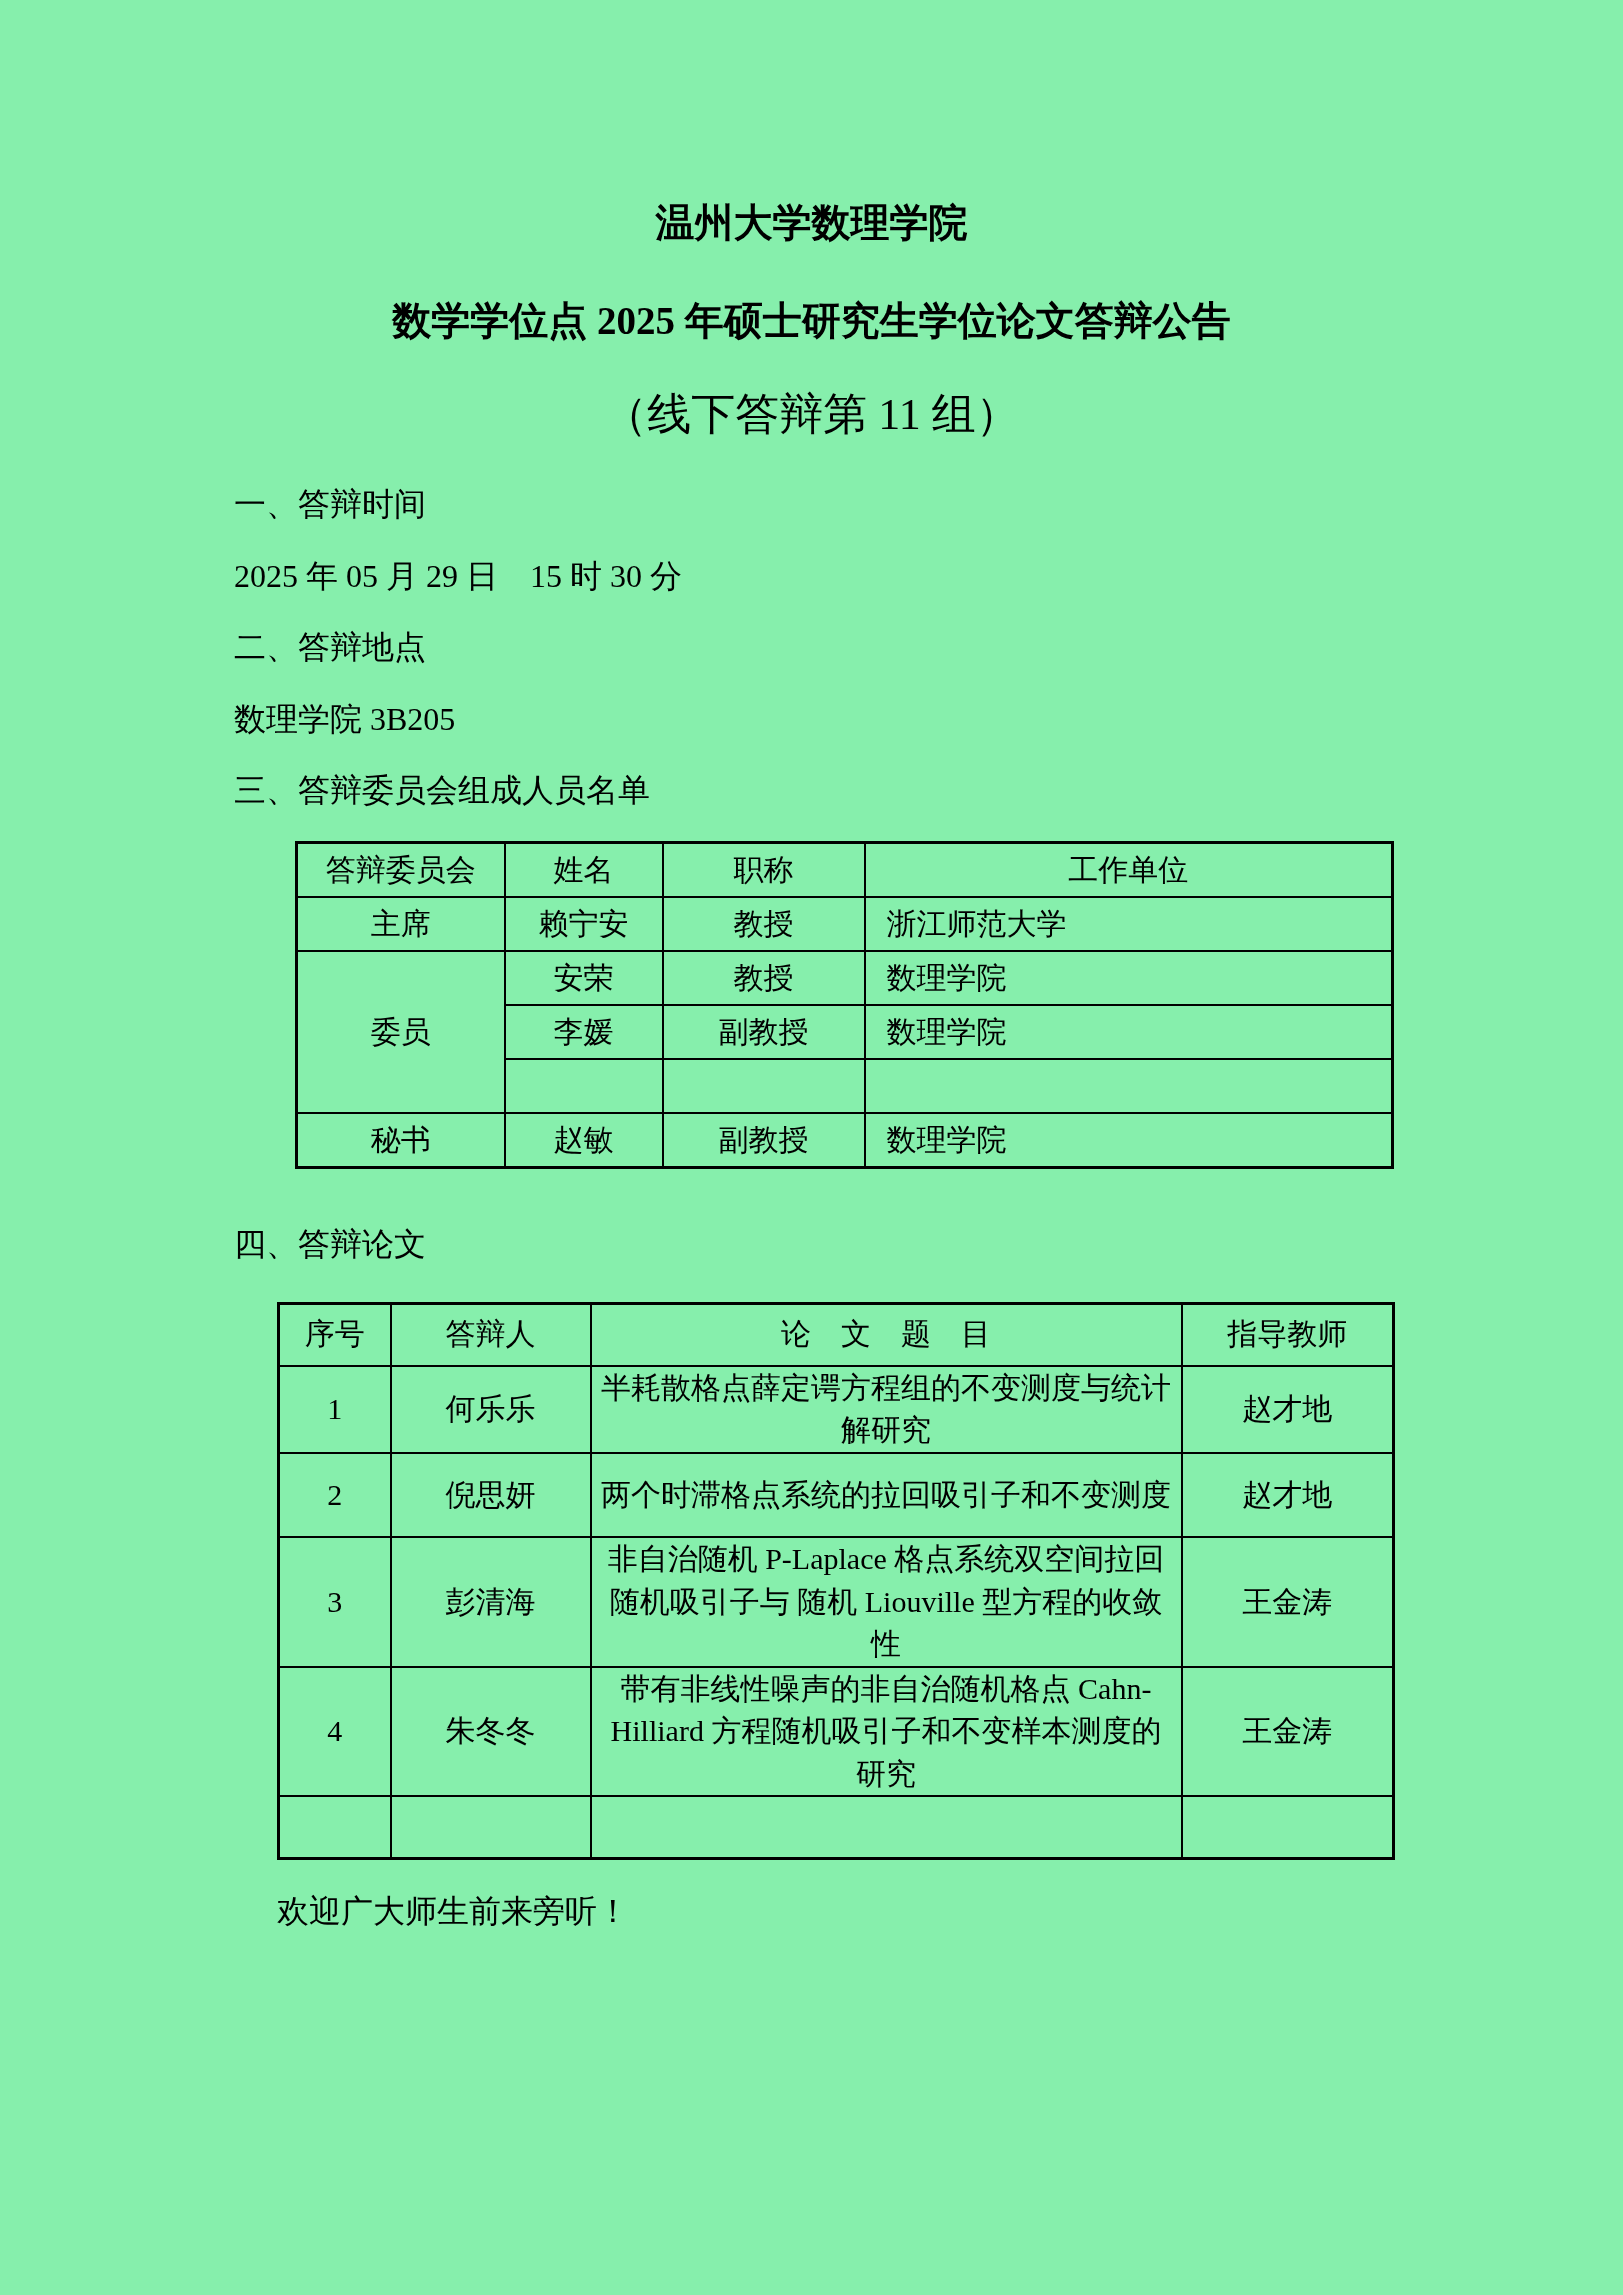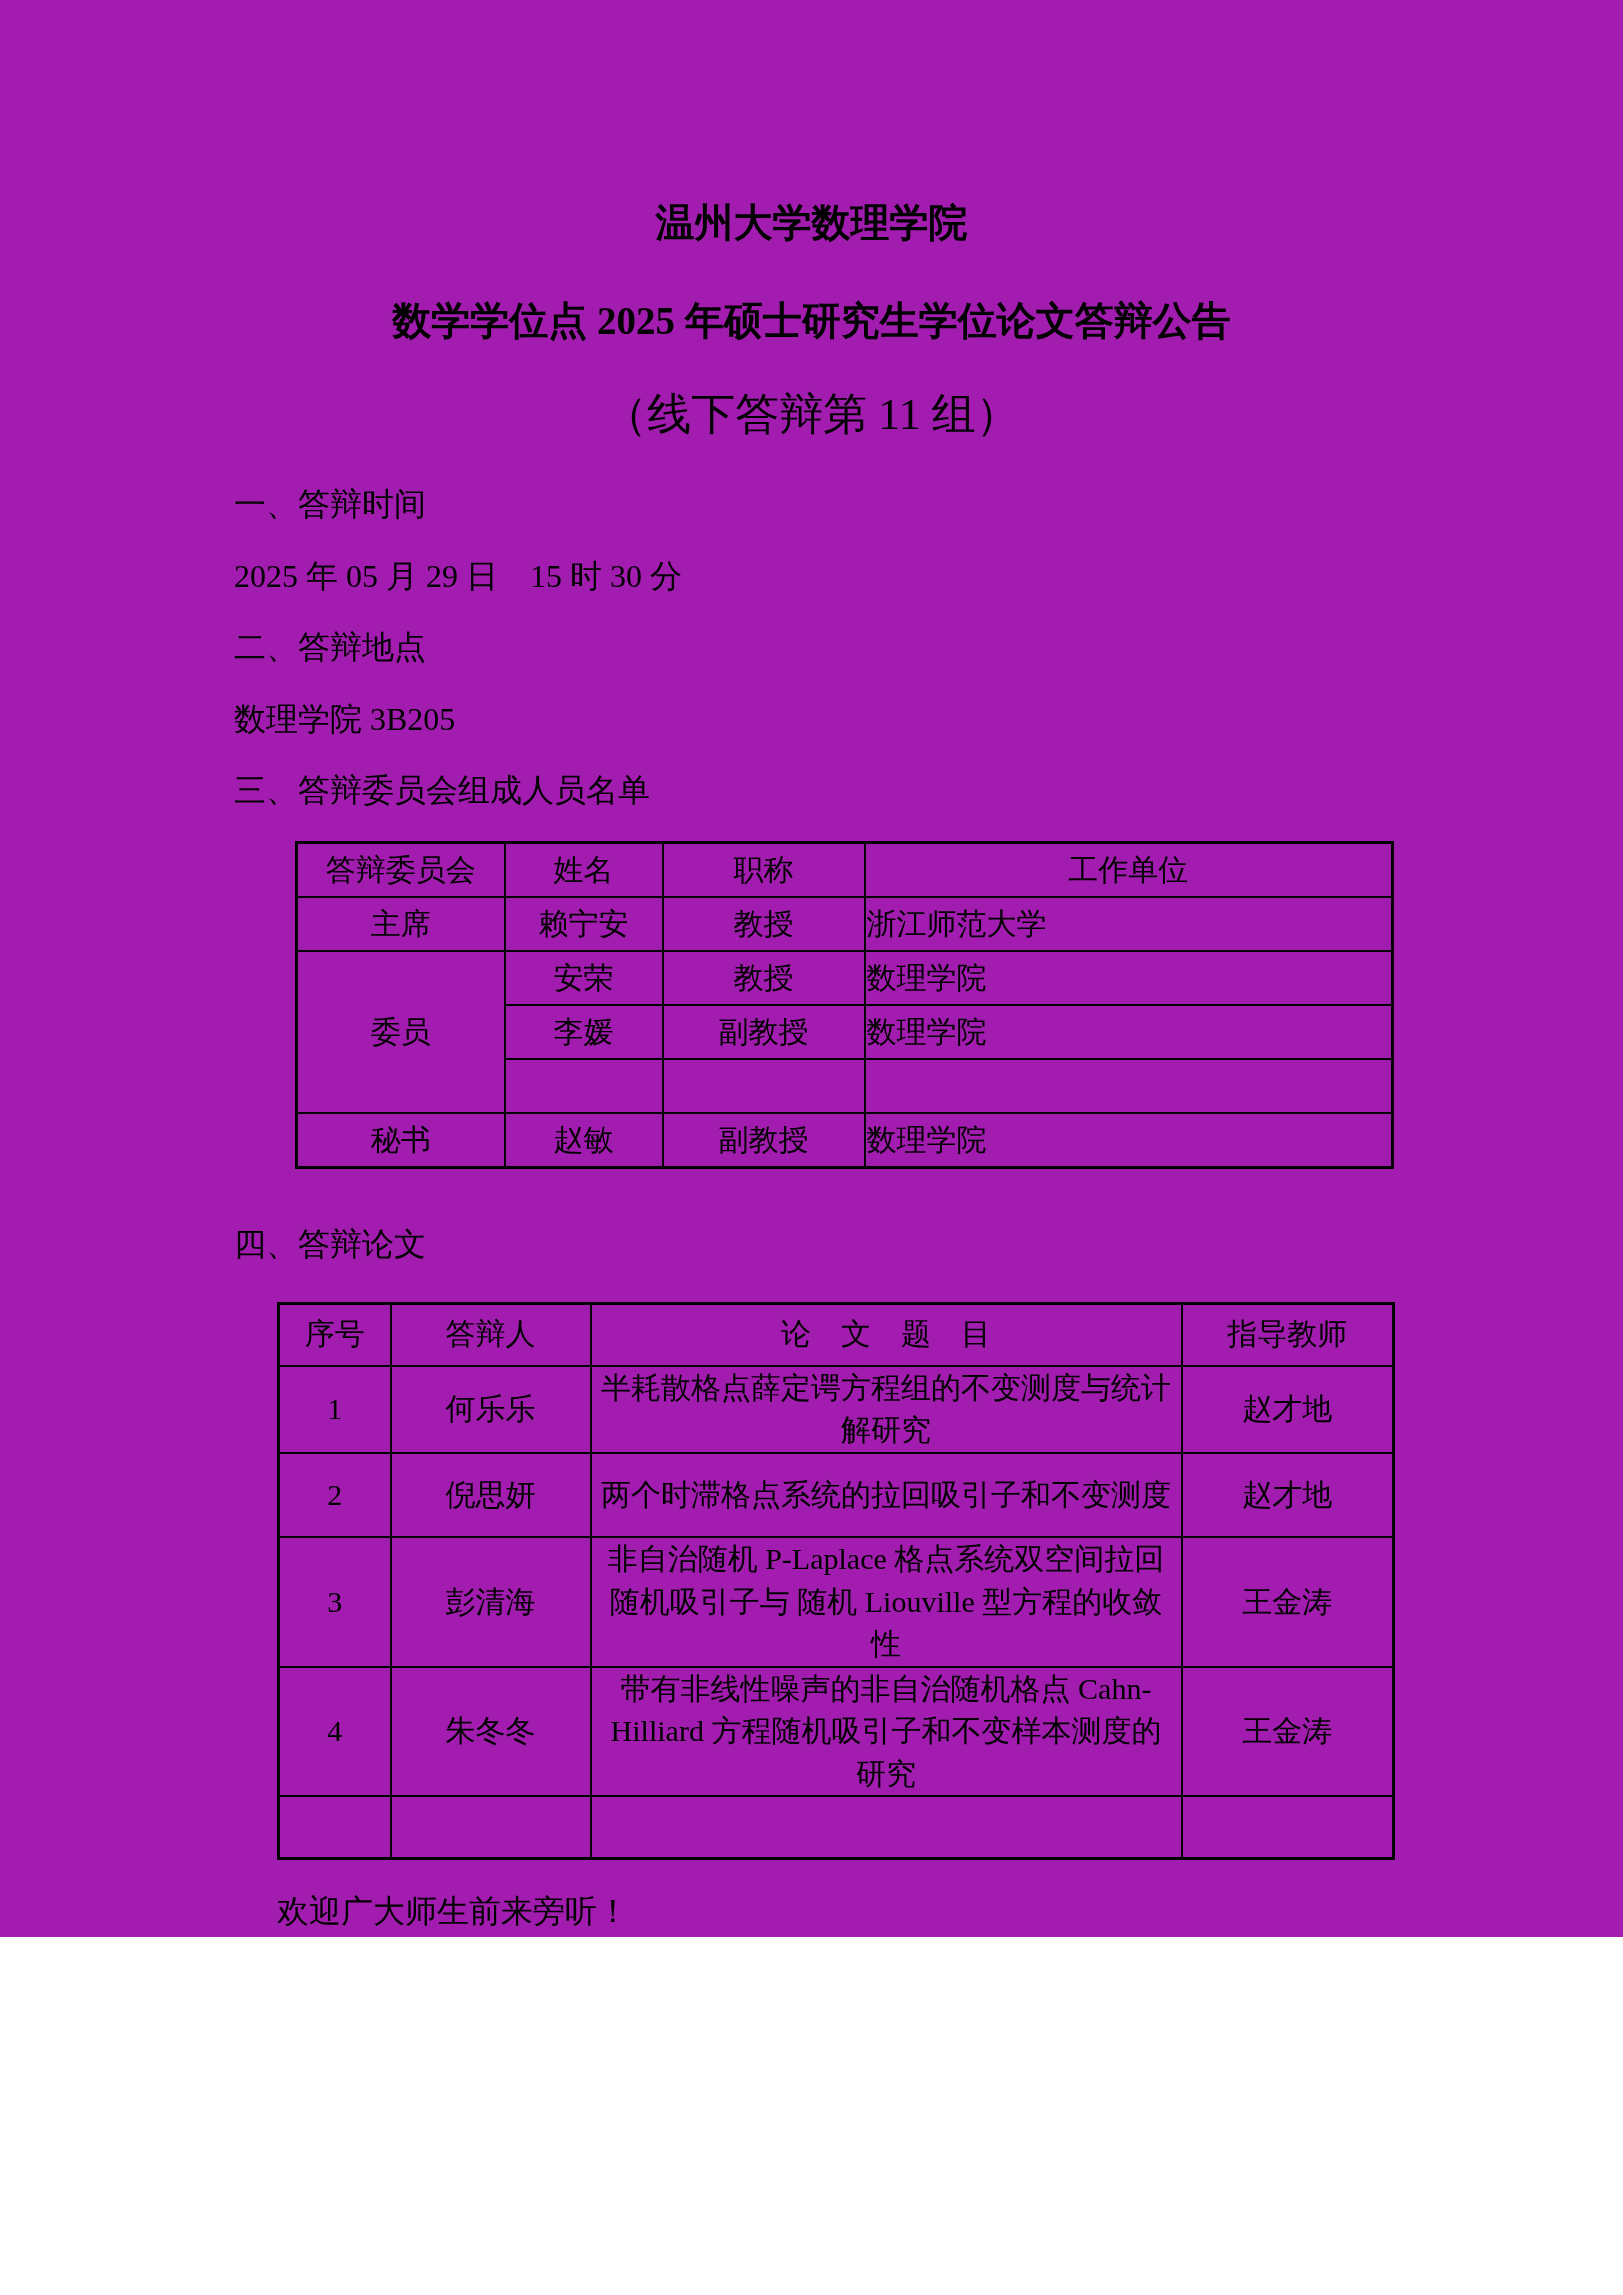--- a/index.html
+++ b/index.html
@@ -1,19 +1,19 @@
 <!DOCTYPE html>
 <html style="font-size:12.7px"><head>
 <meta charset="utf-8">
 <style>
   html,body{margin:0;padding:0;background:#ffffff;}
   .page{
     position:relative;
-    width:1623px;height:1937px;
-    background:#a21caf;color:#000000;
+    width:1623px;height:2295px;
+    background:#86efac;color:#000000;
     font-family:"Liberation Serif","DejaVu Serif",serif;
     font-size:32px;line-height:1.2;
     overflow:hidden;
     box-sizing:border-box;
     padding-top:200px;
   }
   .title1{
     text-align:center;font-weight:bold;font-size:39px;
     margin:0;
   }
@@ -42,21 +42,21 @@
     vertical-align:middle;
     font-size:30px;
     line-height:1.42;
     overflow:hidden;
   }
   .committee-table{
     margin:32px 0 0 295px;
     width:1098px;
   }
   .committee-table td{height:52px;}
-  .committee-table td.org-cell{text-align:left;padding-left:1px;}
+  .committee-table td.org-cell{text-align:left;padding-left:21px;}
   .committee-table td.org-header{text-align:center;}
   .thesis-table{
     margin:38px 0 0 277px;
     width:1115px;
   }
   .thesis-table tr.hdr td{height:60px;}
   .thesis-table tr.r2{height:84px;}
   .thesis-table tr.r3{height:125px;}
   .thesis-table tr.rempty{height:62px;}
   .welcome-line{

